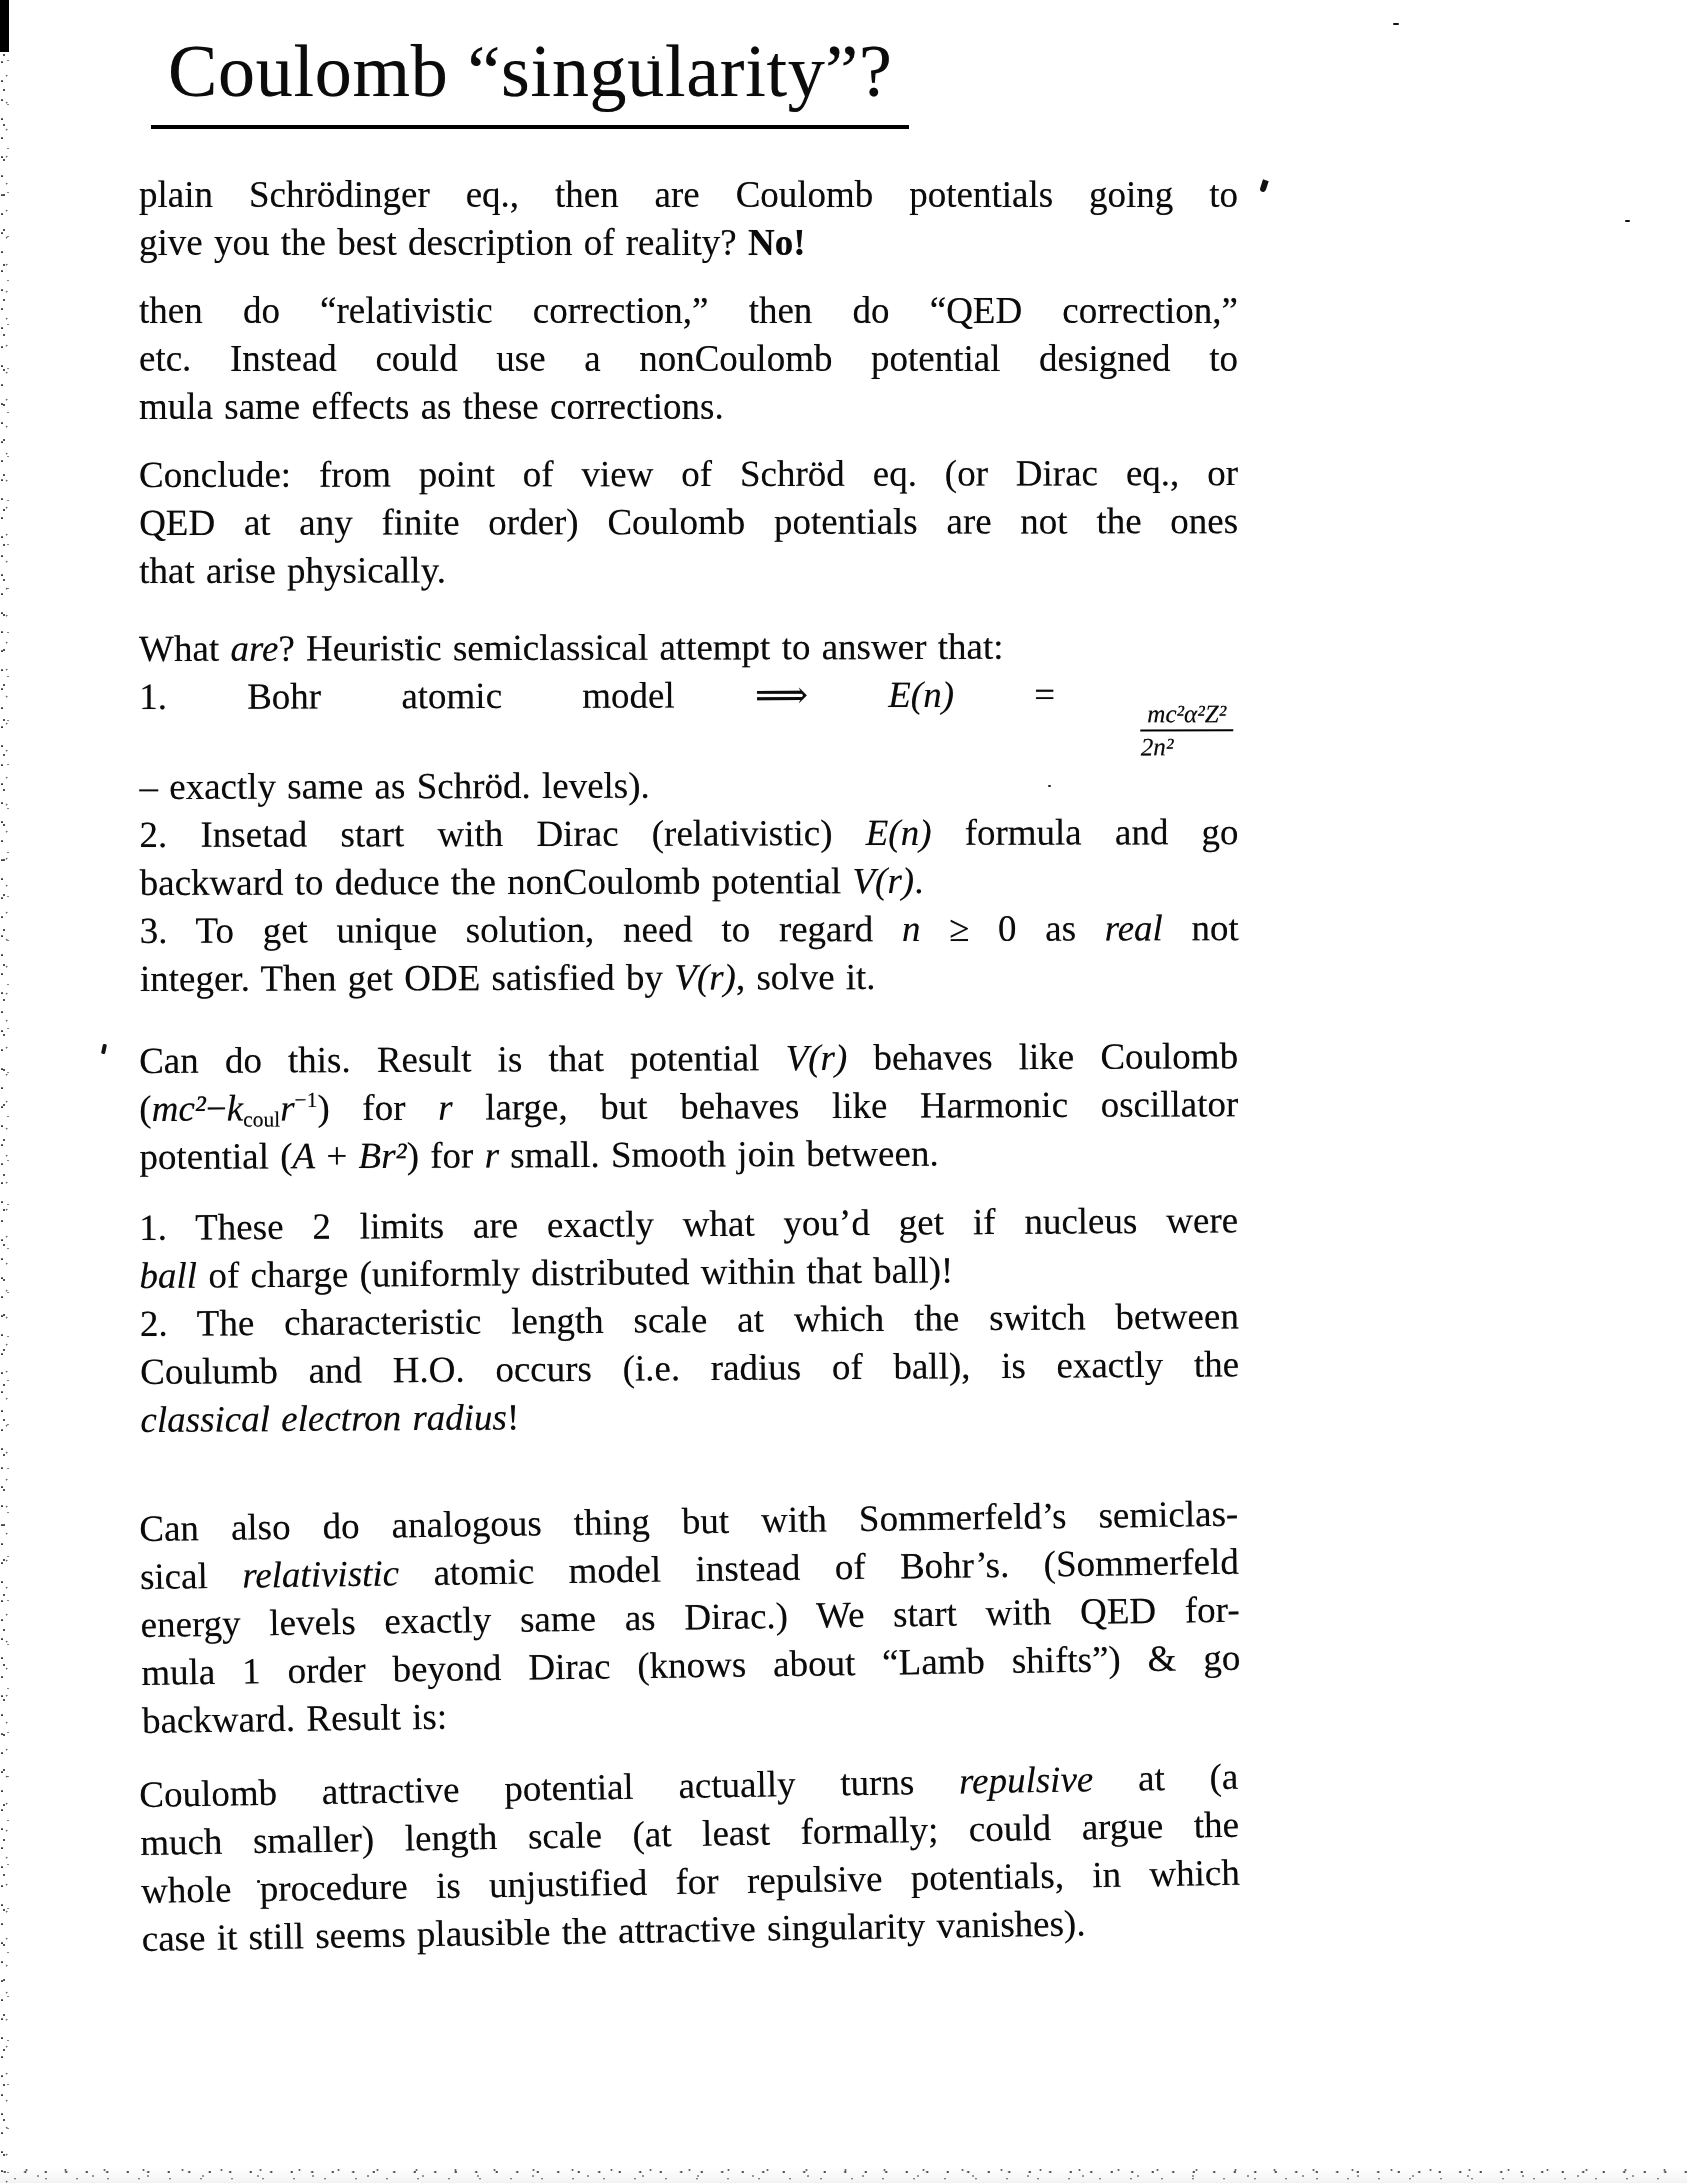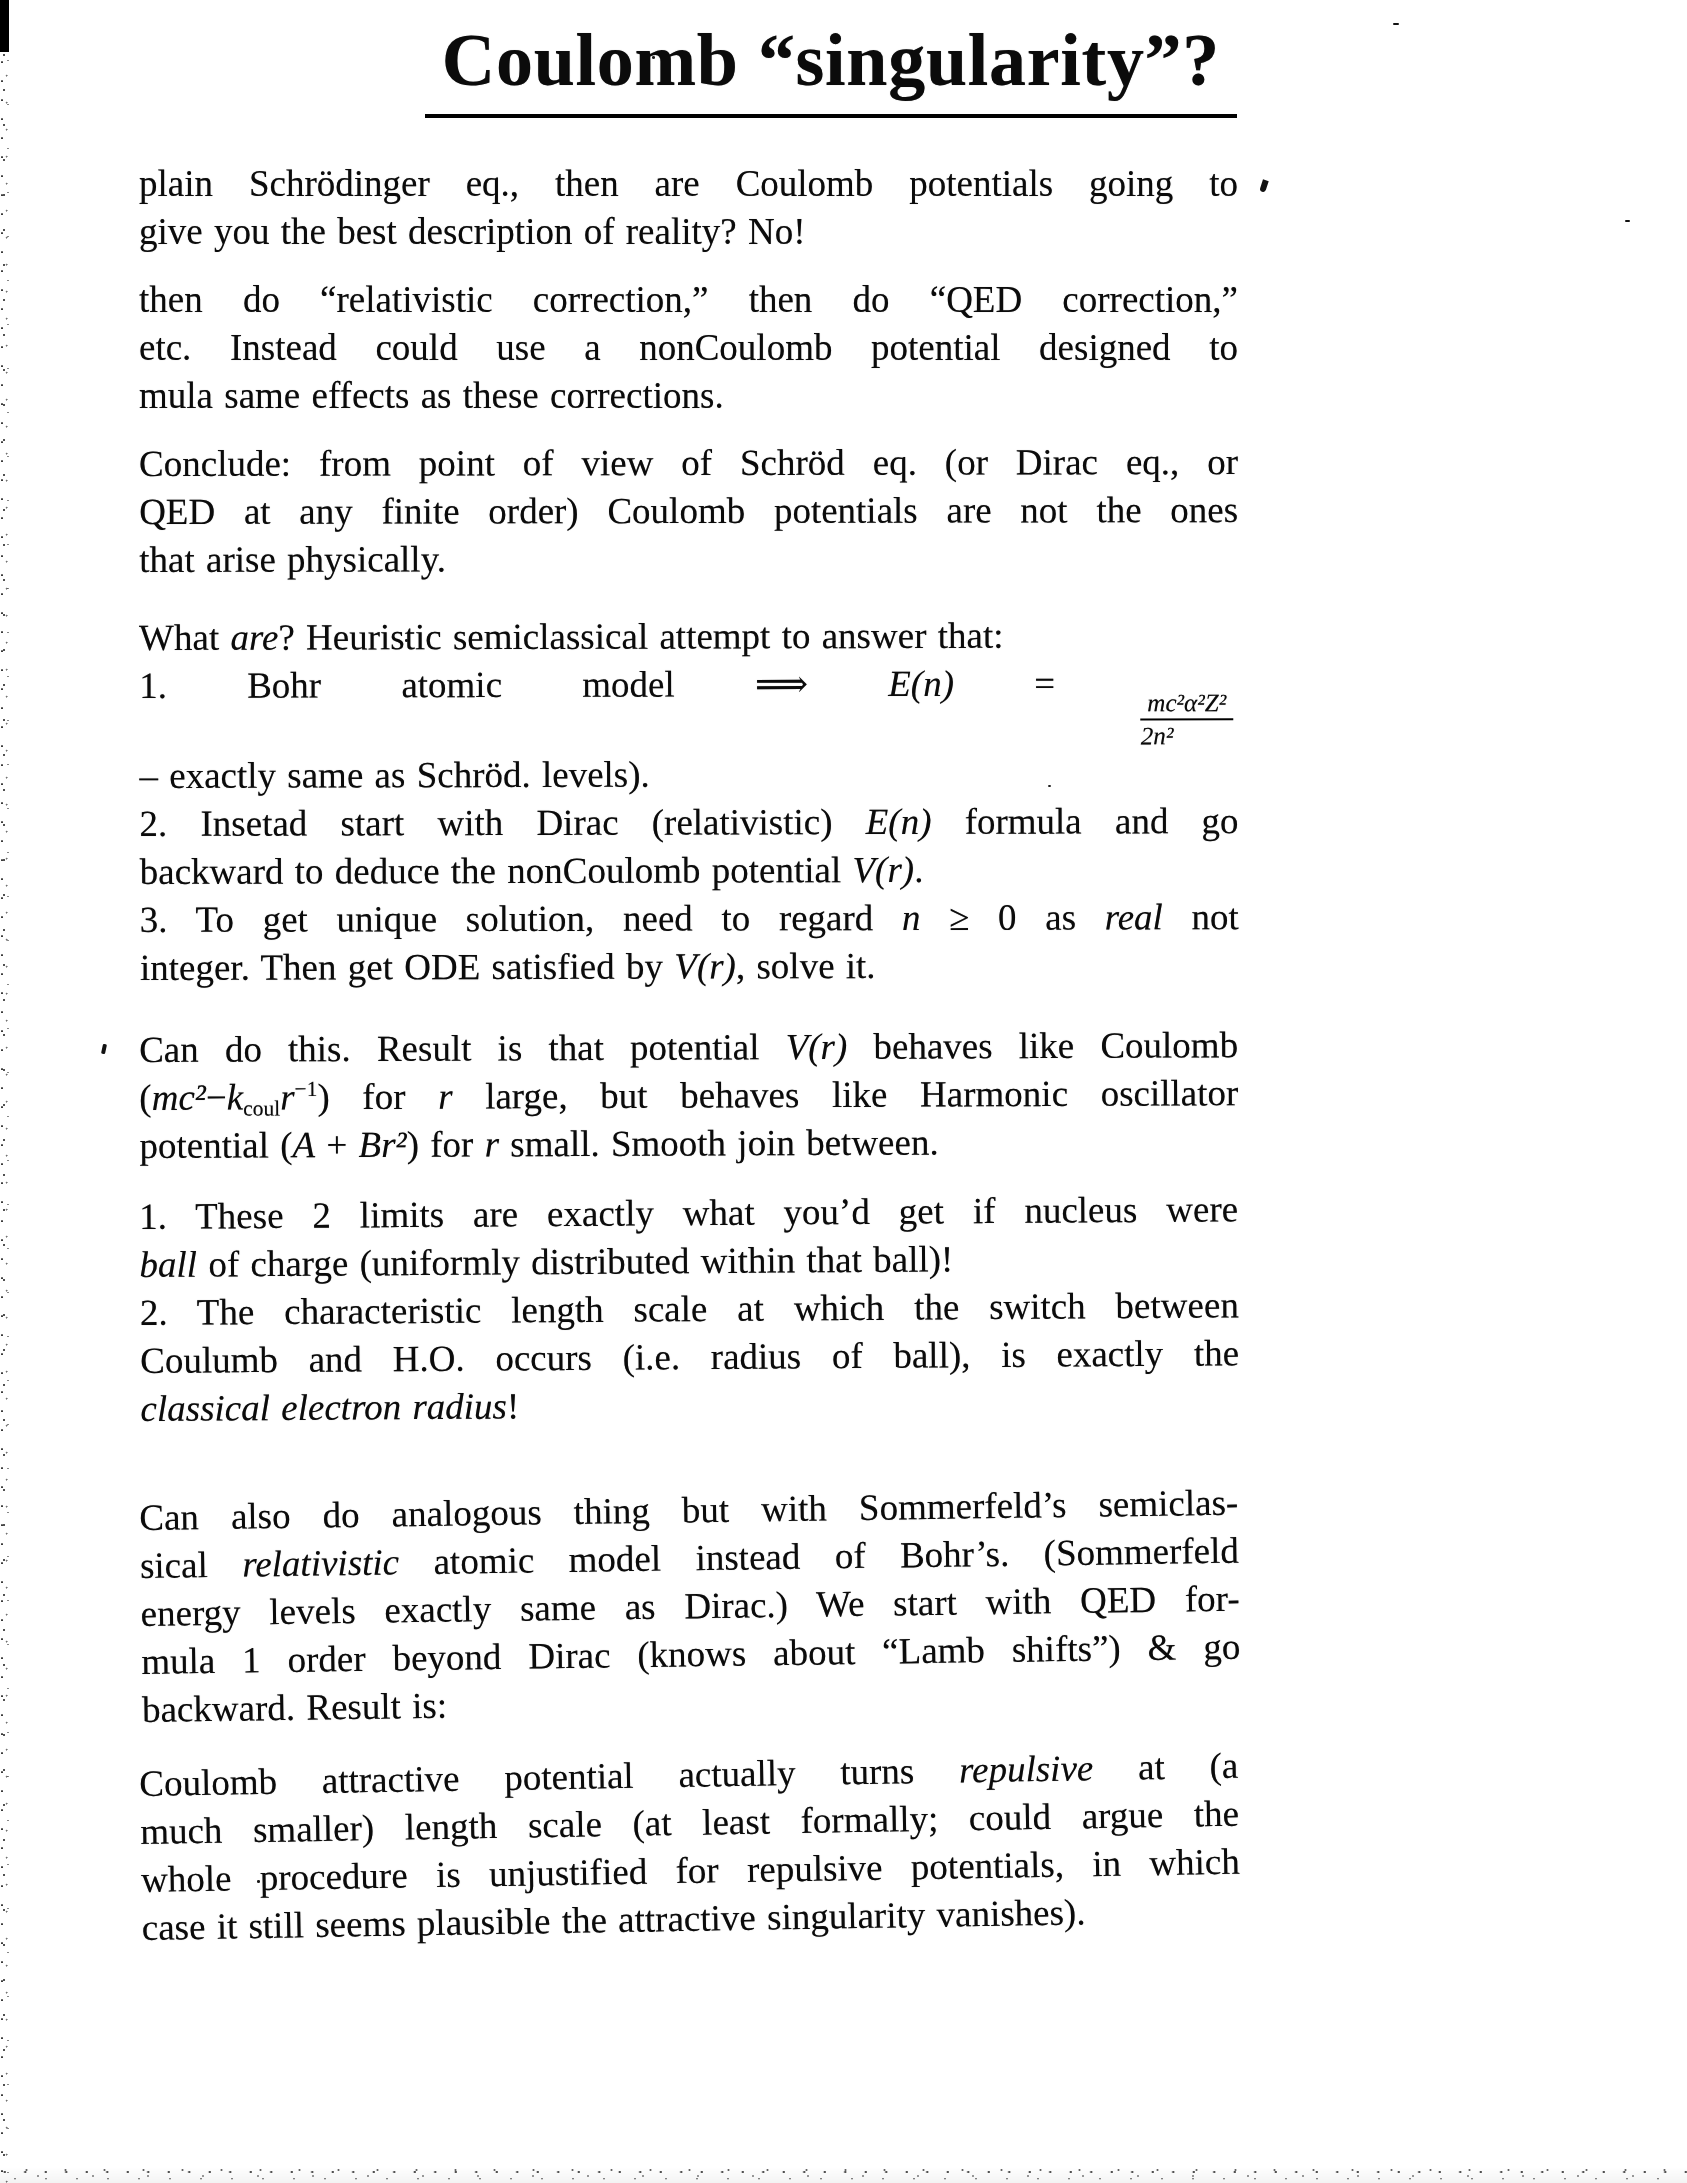--- a/index.html
+++ b/index.html
@@ -5,41 +5,41 @@
   html,body{margin:0;padding:0;background:#ffffff;}
   body{
     width:1688px;height:2183px;position:relative;overflow:hidden;
     font-family:"Liberation Serif","DejaVu Serif",serif;color:#0b0b0b;
   }
   .doc{
     position:absolute;left:139px;top:17px;width:1099px;
     text-shadow:0 0 0.7px rgba(0,0,0,.5);
   }
   h1.title{
-    margin:1px;font-weight:bold;text-align:right;
+    margin:12px;font-weight:normal;text-align:left;
     font-size:74px;line-height:1.16;letter-spacing:0.7px;
   }
   .title-text{
     display:inline-block;padding:0 17px 10.6px;border-bottom:4.6px solid #000;
   }
   .para{
     margin:20px 0 0 0;font-size:37px;line-height:48px;
     word-spacing:2px;transform-origin:left top;
   }
   .para:nth-child(1){margin-top:42px;}
   .para:nth-child(3){transform:rotate(-0.10deg);}
   .para:nth-child(4){margin-top:30px;transform:rotate(-0.15deg);}
   .para:nth-child(5){margin-top:34px;transform:rotate(-0.25deg);}
   .para:nth-child(6){margin-top:22.5px;transform:rotate(-0.40deg);}
   .para:nth-child(7){margin-top:61px;transform:rotate(-0.80deg);}
   .para:nth-child(8){margin-top:26.5px;transform:rotate(-0.95deg);}
   .ln{text-align:justify;text-align-last:left;}
   .ln.j{text-align-last:justify;}
   .it{font-style:italic;}
-  .bd{font-weight:normal;}
+  .bd{font-weight:bold;}
   sup,sub{font-size:.58em;line-height:0;}
   sup{vertical-align:.62em;}
   sub{vertical-align:-.28em;}
   .frac{
     display:inline-flex;flex-direction:column;align-items:flex-start;
     vertical-align:-.62em;font-size:.68em;line-height:1.08;
     font-style:italic;margin:0 5.3px;
   }
   .frac .num{border-bottom:2.6px solid #000;padding:0 6.6px 2px;}
   .frac .den{padding-top:2px;}

